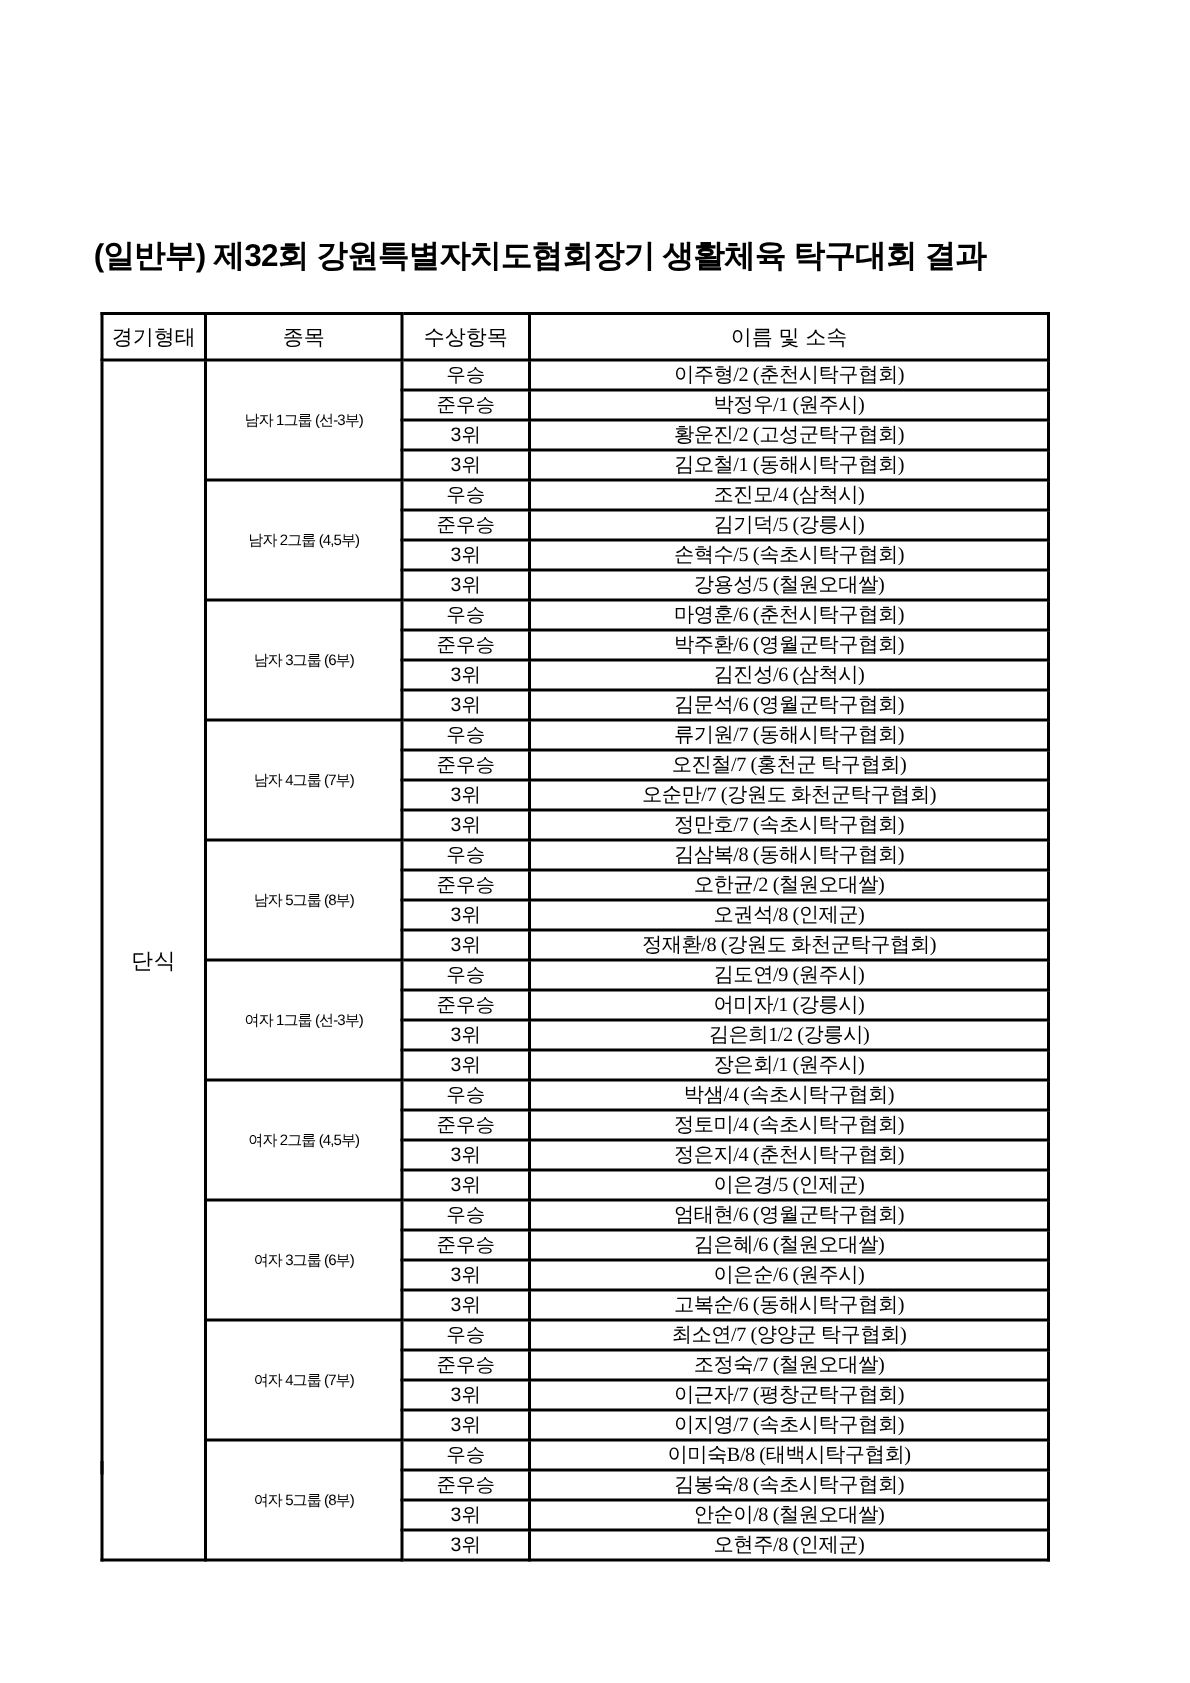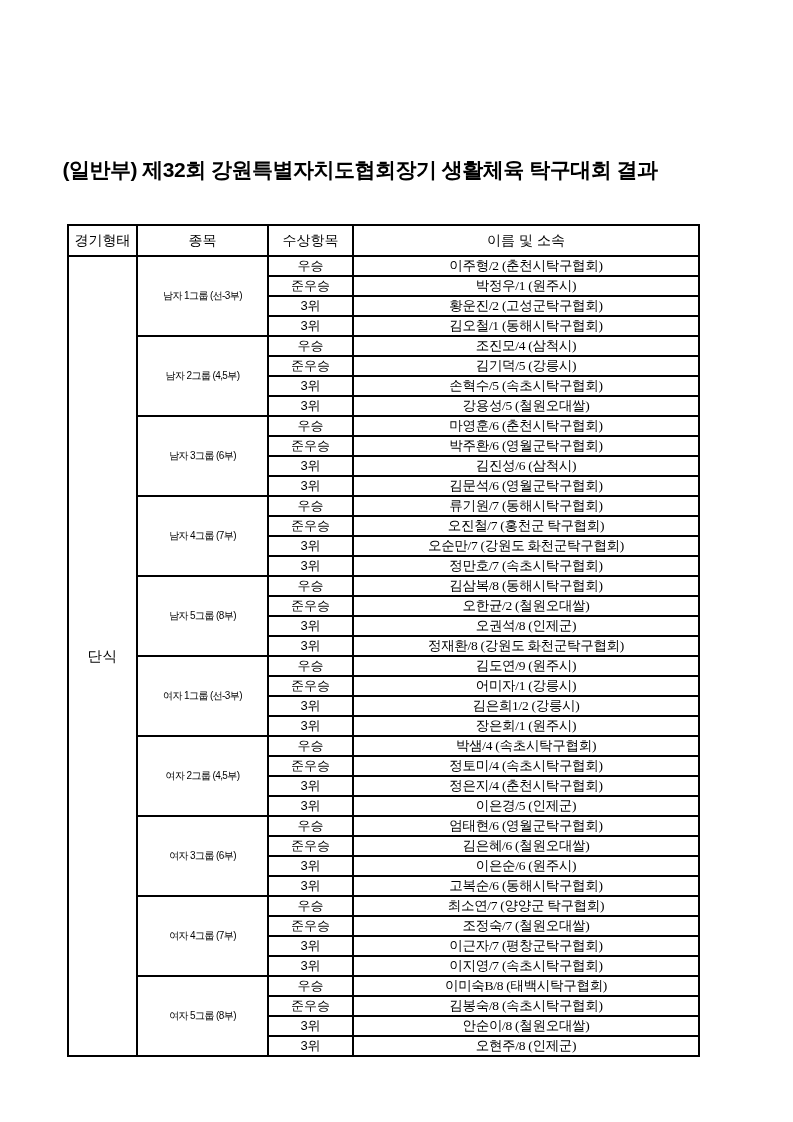--- a/index.html
+++ b/index.html
@@ -23,21 +23,21 @@
     margin: 0;
     text-align: center;
     font-size: 21px;
     font-weight: bold;
     letter-spacing: -0.5px;
     white-space: nowrap;
   }
   table.results {
     position: absolute;
     left: 67px;
-    top: 224px;
+    top: 208px;
     width: 631px;
     border-collapse: collapse;
     table-layout: fixed;
     padding-left: 20px;
   }
   table.results th,
   table.results td {
     border: 2px solid #000000;
     padding: 0;
     text-align: center;

